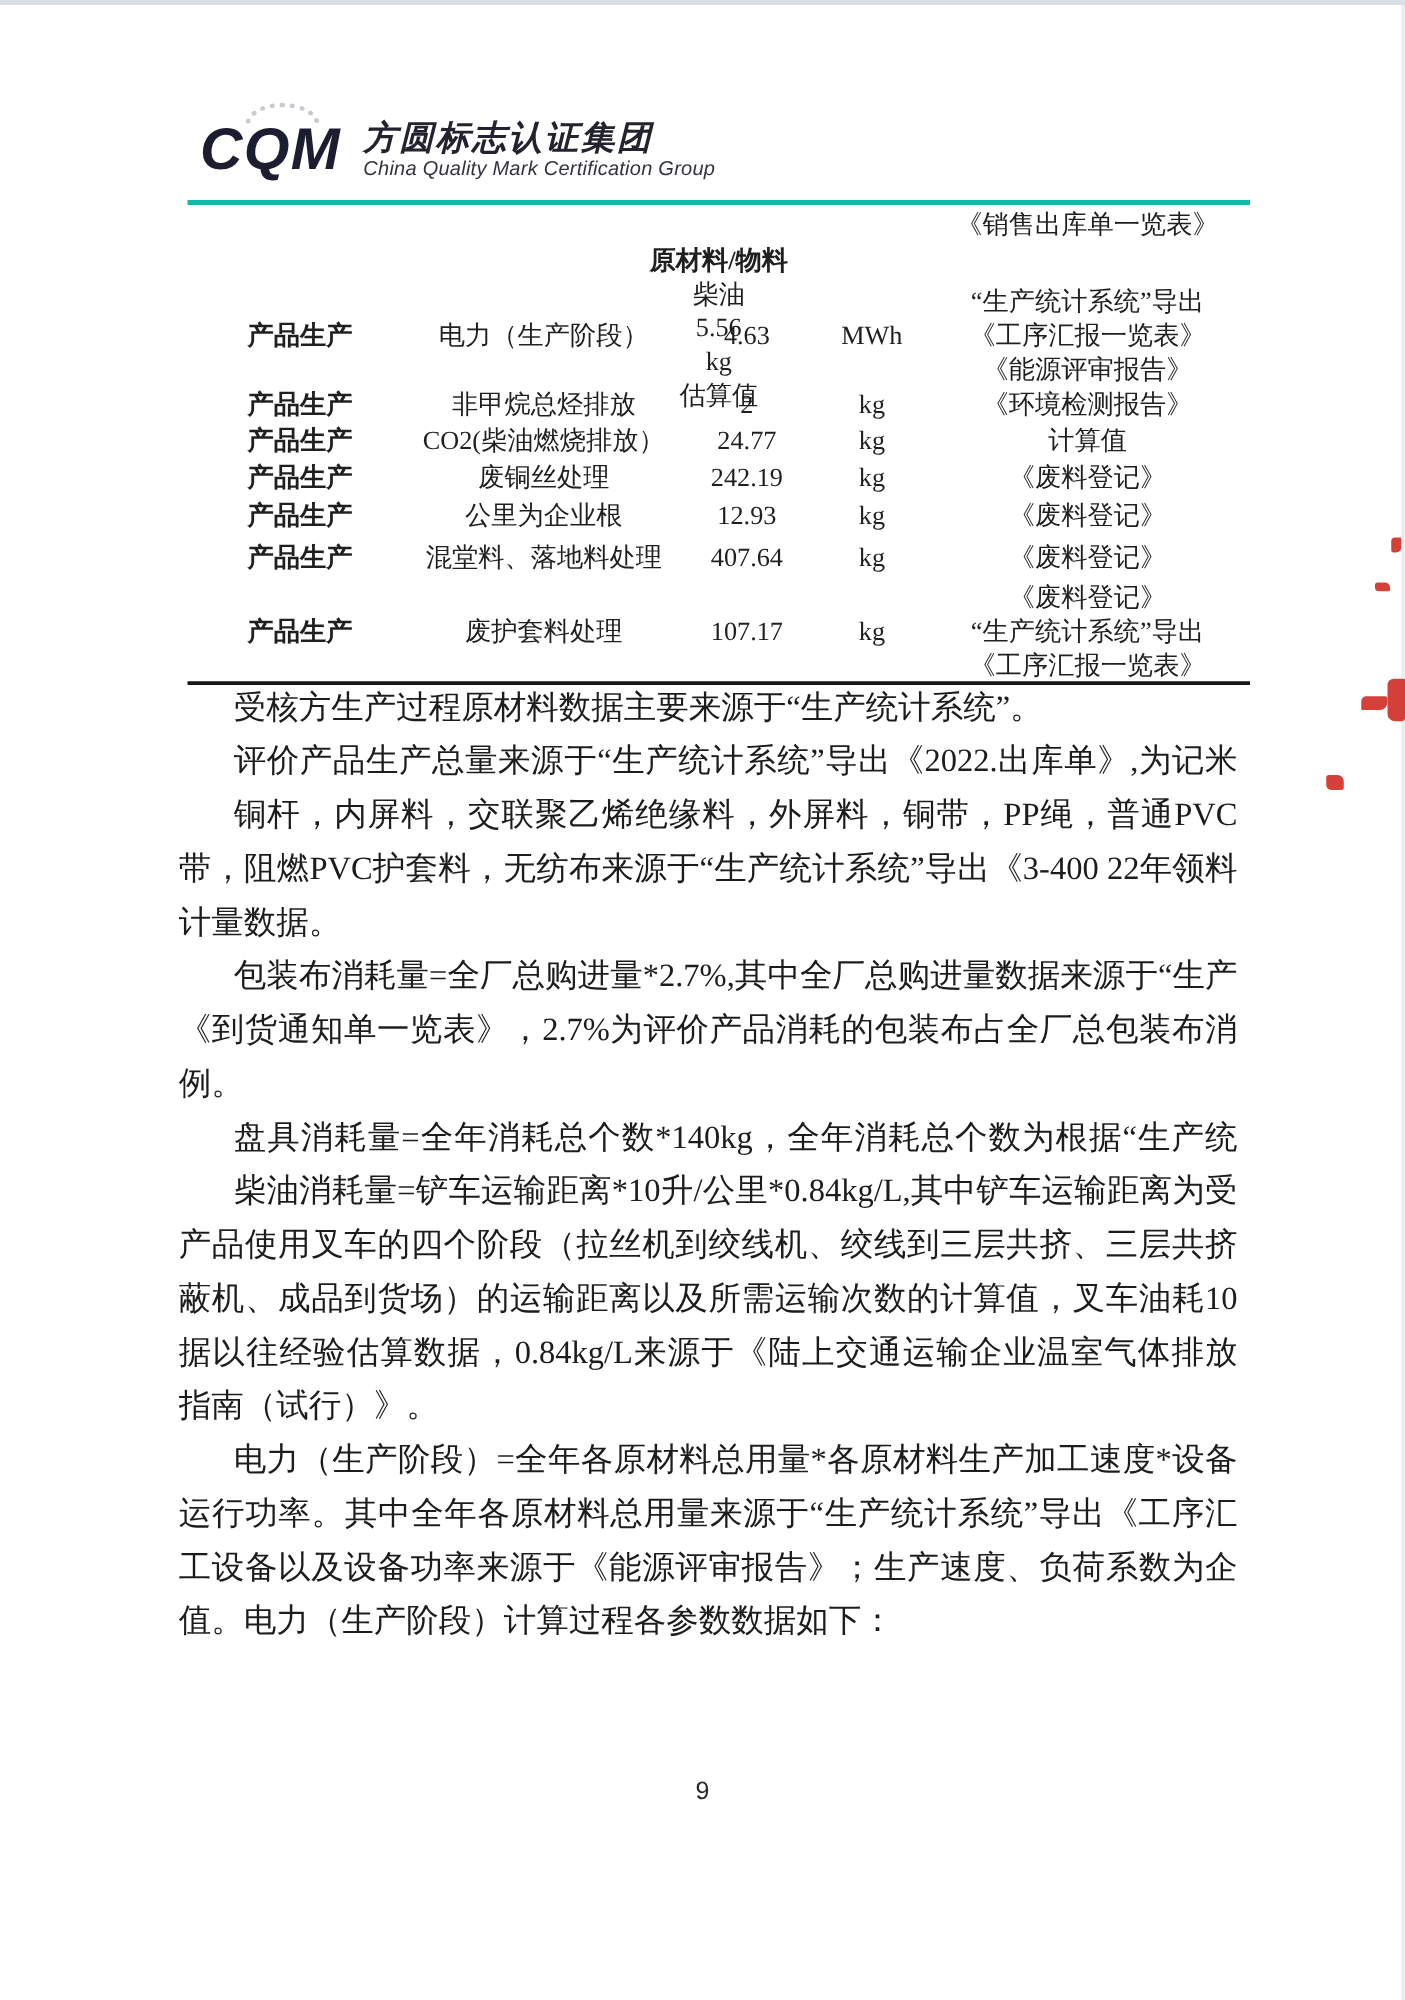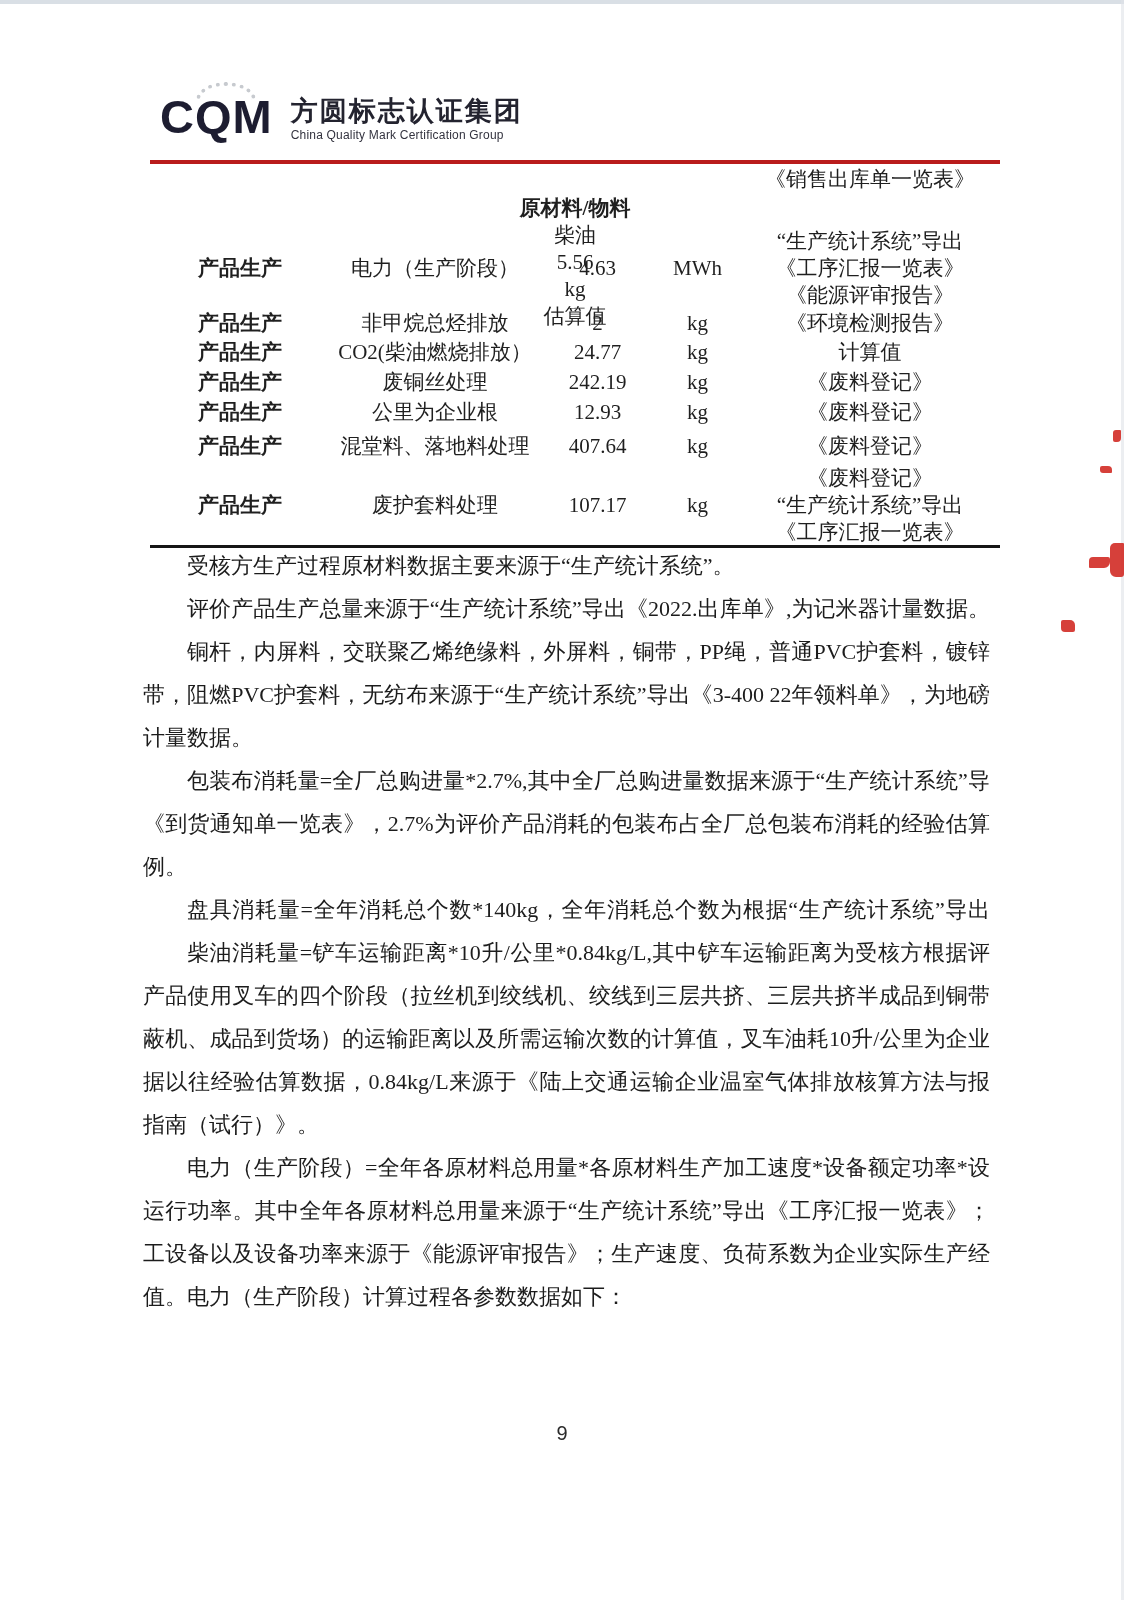--- a/index.html
+++ b/index.html
@@ -23,41 +23,41 @@
     background: #dfe3e7; opacity: .6;
   }
 
   
   .header { position: absolute; left: 160px; top: 92px; }
   .stamp-arc {
     position: absolute; left: 36px; top: -10px; width: 60px; height: 18px;
     border: 4px dotted #9aa0a8; border-bottom: none;
     border-radius: 50% 50% 0 0 / 100% 100% 0 0; opacity: .55;
   }
-  .logo-row { display: flex; align-items: center; }
+  .logo-row { display: flex; align-items: center; font-style: italic; }
   .logo-abbr {
     font-family: "Liberation Sans", "DejaVu Sans", sans-serif;
     font-size: 47px; font-weight: 800; letter-spacing: 1px;
     color: #1d1d31; line-height: 50px;
   }
   .logo-text-block { margin-left: 18px; padding-top: 3px; }
   .logo-cn {
     font-family: "Liberation Sans", "DejaVu Sans", sans-serif;
     font-size: 27px; font-weight: 700; color: #23232f; letter-spacing: 2px;
     line-height: 30px;
   }
   .logo-en {
     font-family: "Liberation Sans", "DejaVu Sans", sans-serif;
-    font-size: 12px; color: #33333f; margin-top: 2px; letter-spacing: .2px;
+    font-size: 16px; color: #33333f; margin-top: 2px; letter-spacing: .2px;
   }
 
   
   .data-table {
     position: absolute; left: 150px; top: 160px; width: 850px;
-    border-top: 4px solid #b91c1c;
+    border-top: 4px solid #14b8a6;
     border-bottom: 3px solid #161616;
     font-size: 21px;
   }
   .t-row { display: flex; align-items: center; }
   .t-cell { text-align: center; line-height: 27px; }
   .c-cat   { width: 180px; font-weight: 700; }
   .c-item  { width: 210px; }
   .c-val   { width: 115px; }
   .c-unit  { width: 85px;  }
   .c-src   { width: 260px; }
@@ -67,21 +67,21 @@
   .r3 { height: 29px; }
   .r4 { height: 29px; }
   .r5 { height: 30px; }
   .r6 { height: 31px; }
   .r7 { height: 37px; }
   .r8 { height: 80px; }
 
   
   .body-text {
     position: absolute; left: 143px; top: 544px; width: 847px;
-    font-size: 22px; color: #1c1c1c;
+    font-size: 26px; color: #1c1c1c;
   }
   .bline {
     height: 43px; line-height: 43px; overflow: hidden; white-space: nowrap;
   }
   .bline.fill {
     white-space: normal; text-align: justify; text-align-last: justify;
   }
   .ind    { text-indent: 44px; }
   .ind-sm { text-indent: 24px; }
 

